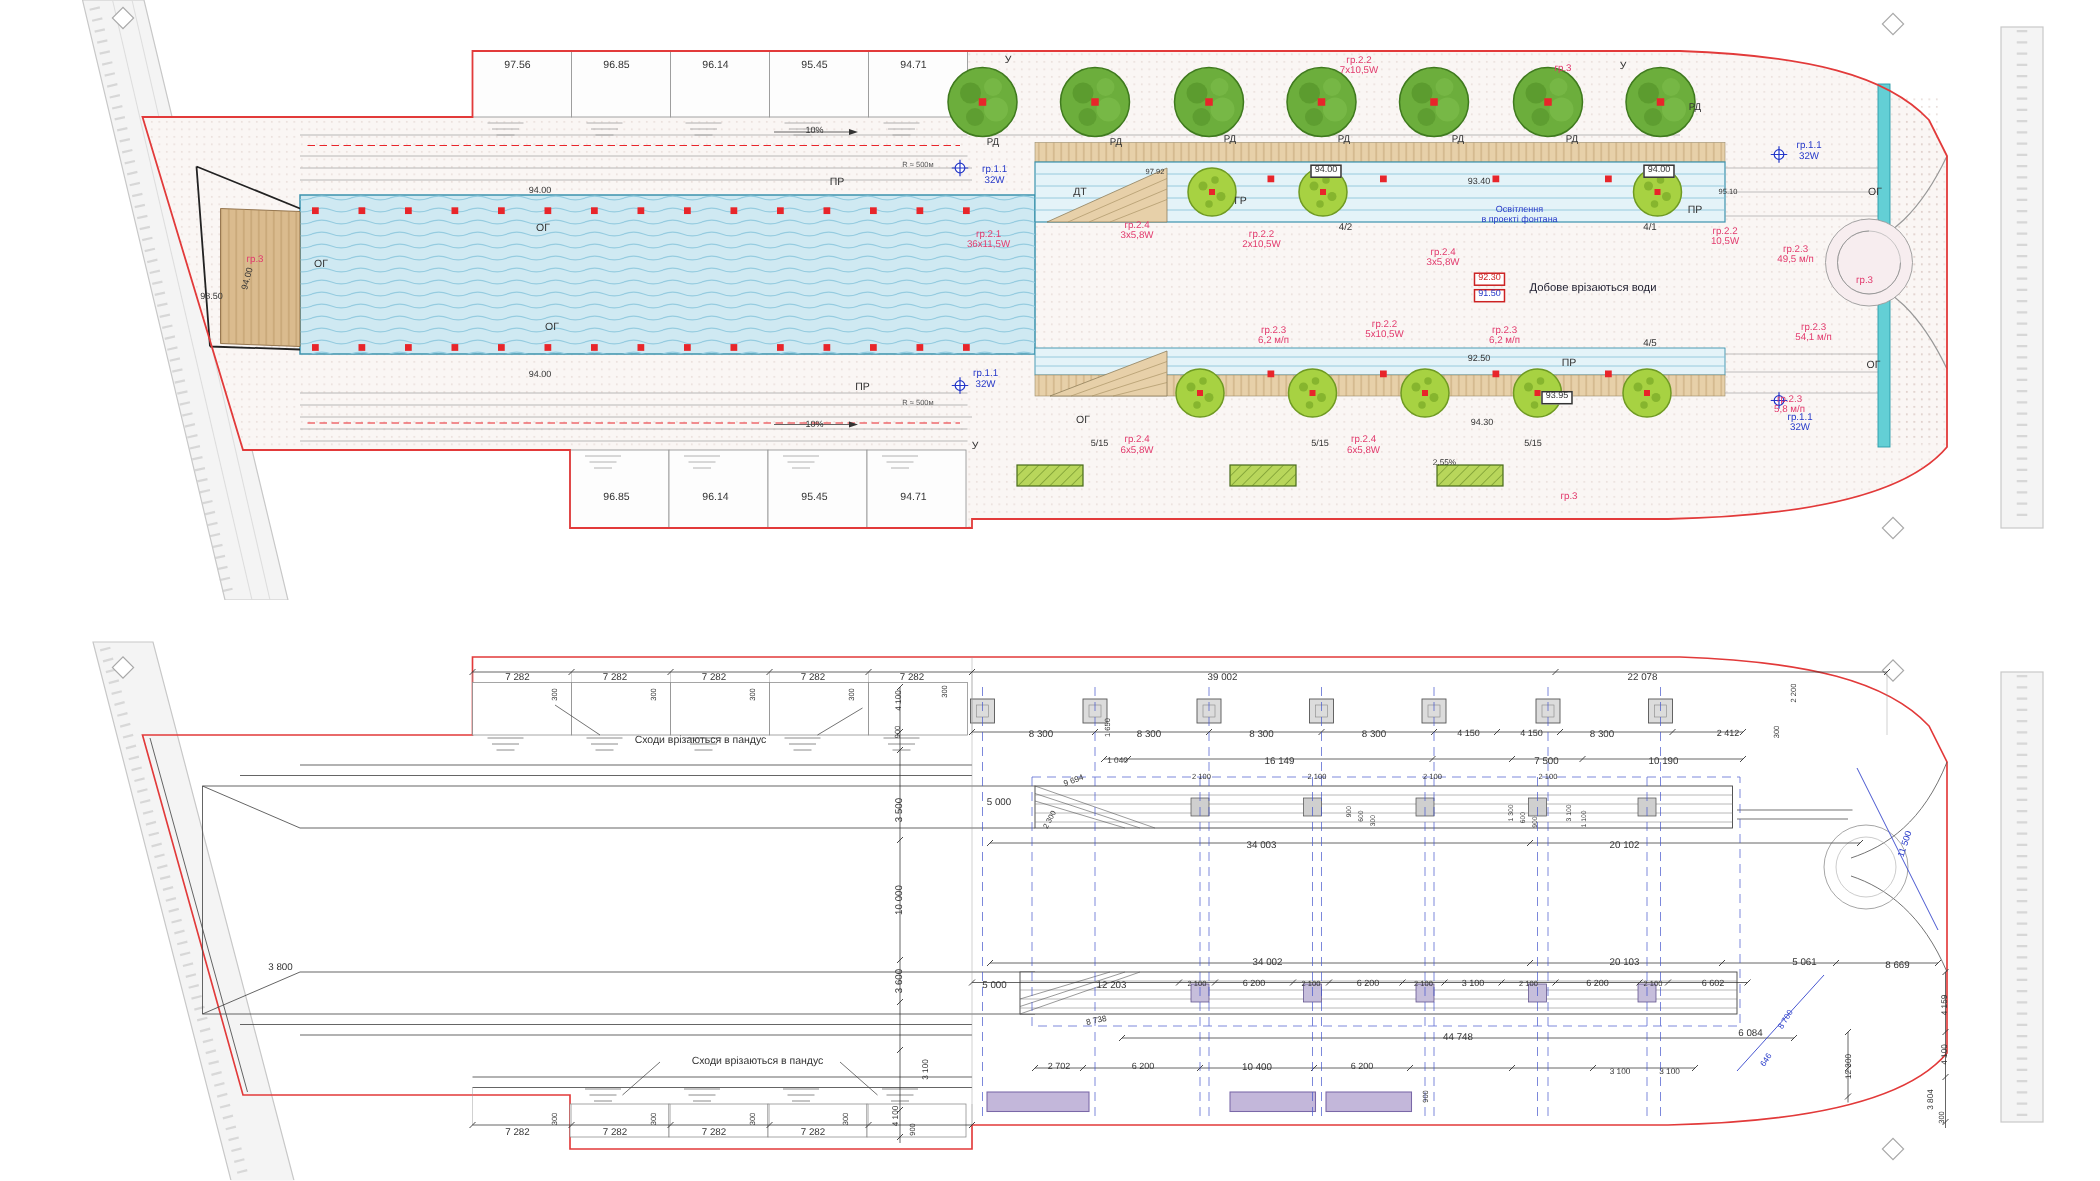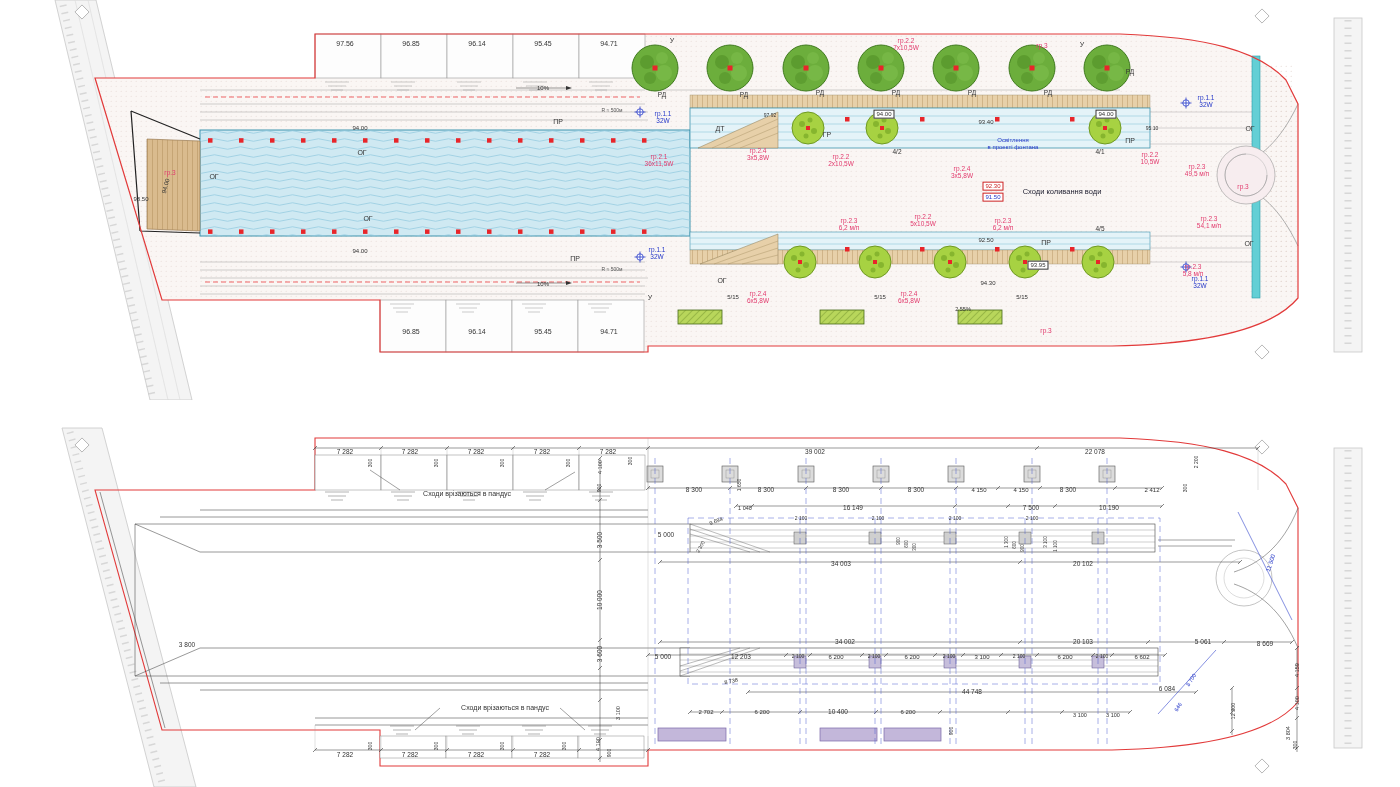--- a/index.html
+++ b/index.html
@@ -289,21 +289,21 @@
 6,2 м/п</span>
         <span class="lbl" style="left: 1209px; top: 222px; color: rgb(226, 58, 109); transform: translate(-50%, -50%);">гр.2.3
 54,1 м/п</span>
         <span class="lbl" style="left: 758px; top: 297px; color: rgb(226, 58, 109); transform: translate(-50%, -50%);">гр.2.4
 6х5,8W</span>
         <span class="lbl" style="left: 909px; top: 297px; color: rgb(226, 58, 109); transform: translate(-50%, -50%);">гр.2.4
 6х5,8W</span>
         <span class="lbl" style="left: 1193px; top: 270px; color: rgb(226, 58, 109); transform: translate(-50%, -50%);">гр.2.3
 5,8 м/п</span>
         <span class="lbl" style="left: 1046px; top: 331px; color: rgb(226, 58, 109); transform: translate(-50%, -50%);">гр.3</span>
-        <span class="lbl" style="left: 1062px; top: 192px; color: rgb(34, 34, 51); font-size: 7.5px; transform: translate(-50%, -50%);">Сходи коливання води</span>
+        <span class="lbl" style="left: 1062px; top: 192px; color: rgb(34, 34, 51); font-size: 7.5px; transform: translate(-50%, -50%);">Добове врізаються води</span>
         <span class="lbl" style="left: 993px; top: 186px; color: rgb(204, 34, 34); font-size: 6px; transform: translate(-50%, -50%); border: 1px solid rgb(204, 34, 34); background: rgb(255, 255, 255); padding: 0px 2px;">92.30</span>
         <span class="lbl" style="left: 993px; top: 197px; color: rgb(36, 55, 200); font-size: 6px; transform: translate(-50%, -50%); border: 1px solid rgb(204, 34, 34); background: rgb(255, 255, 255); padding: 0px 2px;">91.50</span>
         <span class="lbl" style="left: 884px; top: 114px; font-size: 6px; transform: translate(-50%, -50%); border: 1px solid rgb(51, 51, 51); background: rgb(255, 255, 255); padding: 0px 2px;">94.00</span>
         <span class="lbl" style="left: 1106px; top: 114px; font-size: 6px; transform: translate(-50%, -50%); border: 1px solid rgb(51, 51, 51); background: rgb(255, 255, 255); padding: 0px 2px;">94.00</span>
         <span class="lbl" style="left: 986px; top: 122px; font-size: 6px; transform: translate(-50%, -50%);">93.40</span>
         <span class="lbl" style="left: 770px; top: 116px; font-size: 5px; transform: translate(-50%, -50%);">97.92</span>
         <span class="lbl" style="left: 986px; top: 240px; font-size: 6px; transform: translate(-50%, -50%);">92.50</span>
         <span class="lbl" style="left: 988px; top: 283px; font-size: 6px; transform: translate(-50%, -50%);">94.30</span>
         <span class="lbl" style="left: 1038px; top: 265px; font-size: 6px; transform: translate(-50%, -50%); border: 1px solid rgb(51, 51, 51); background: rgb(255, 255, 255); padding: 0px 2px;">93.95</span>
         <span class="lbl" style="left: 1152px; top: 129px; font-size: 5px; transform: translate(-50%, -50%);">95.10</span>

